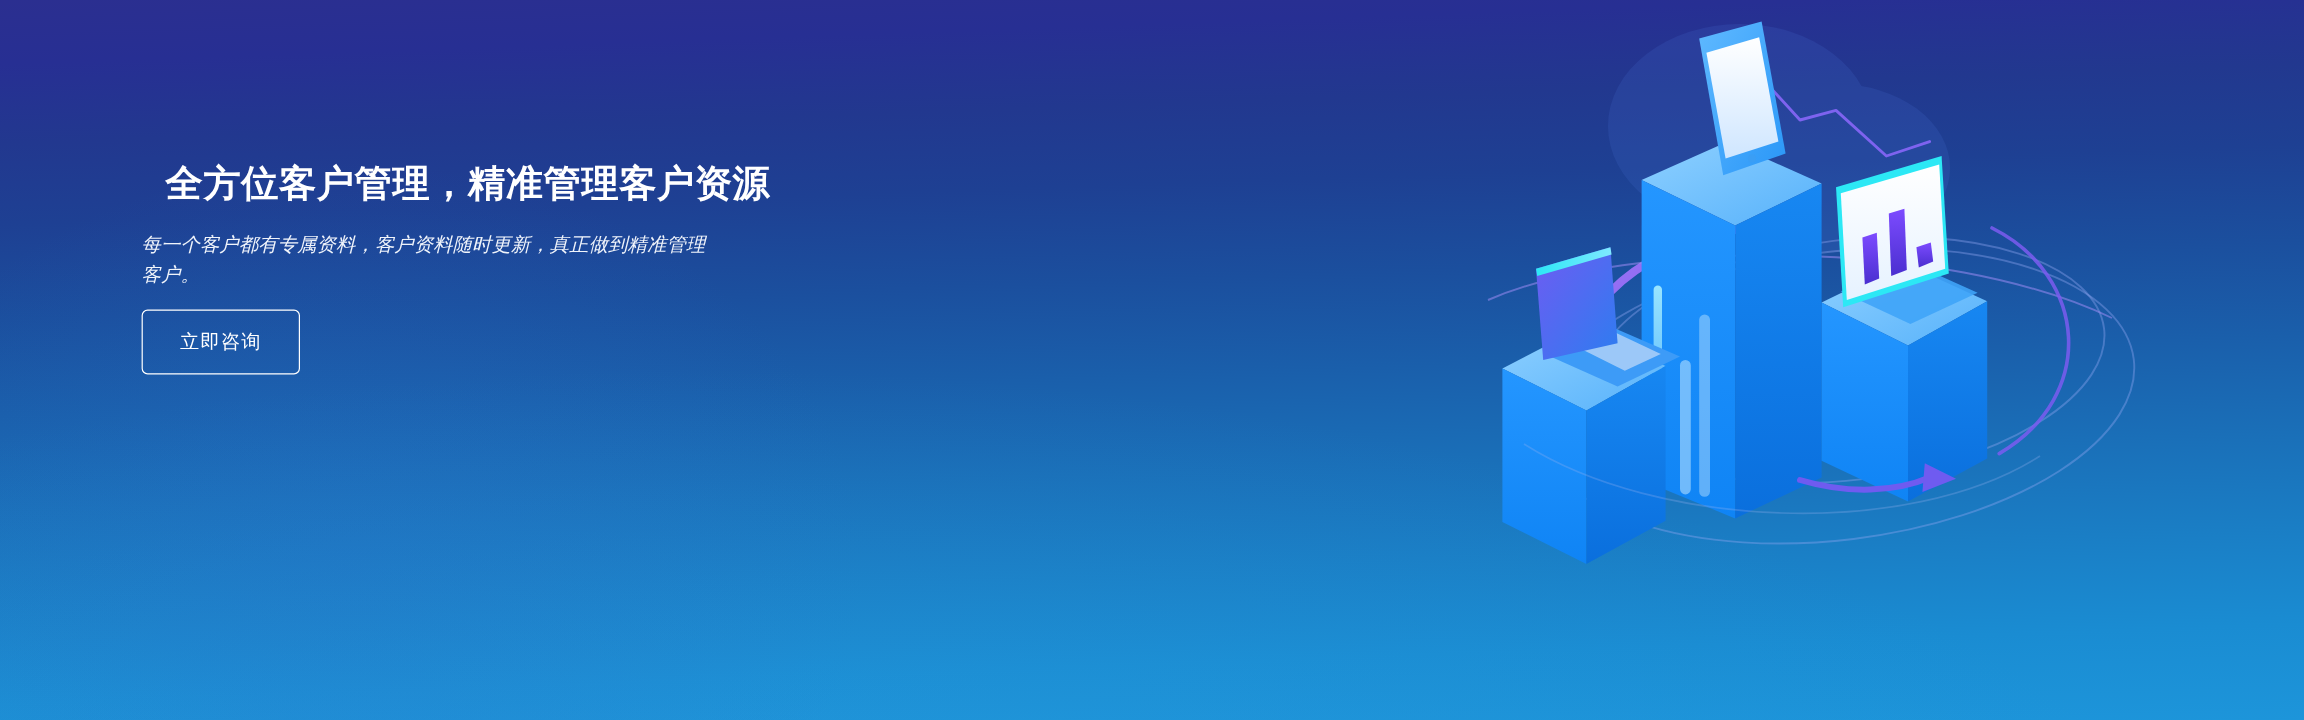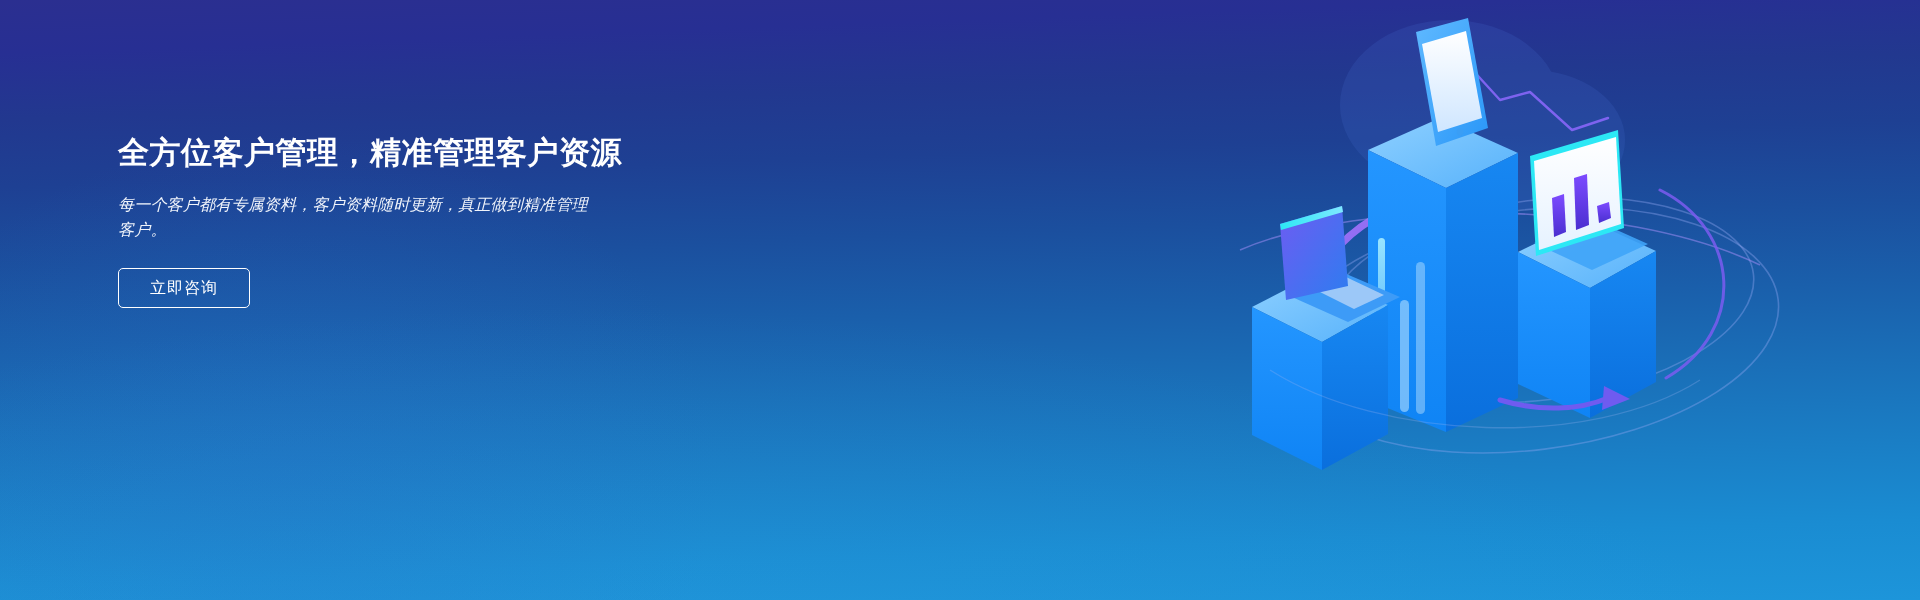--- a/index.html
+++ b/index.html
@@ -50,37 +50,38 @@
     top: 132px;
     width: 560px;
   }
   .headline {
     font-size: 31px;
     font-weight: bold;
     color: #ffffff;
     letter-spacing: 0.5px;
     line-height: 42px;
     white-space: nowrap;
+    margin-left: 20px;
   }
   .subtitle {
     margin-top: 18px;
     font-size: 16px;
     color: #f0f4fb;
     line-height: 25px;
     width: 480px;
     letter-spacing: 0.2px;
     font-style: italic;
   }
   .cta-button {
-    margin-top: 26px;
+    margin-top: 16px;
     display: inline-flex;
     align-items: center;
     justify-content: center;
     width: 132px;
-    height: 40px;
+    height: 54px;
     border: 1.6px solid #ffffff;
     border-radius: 5px;
     background: transparent;
     color: #ffffff;
     font-size: 16px;
     letter-spacing: 1px;
     cursor: pointer;
     font-family: Liberation Mono, monospace;
   }
 

